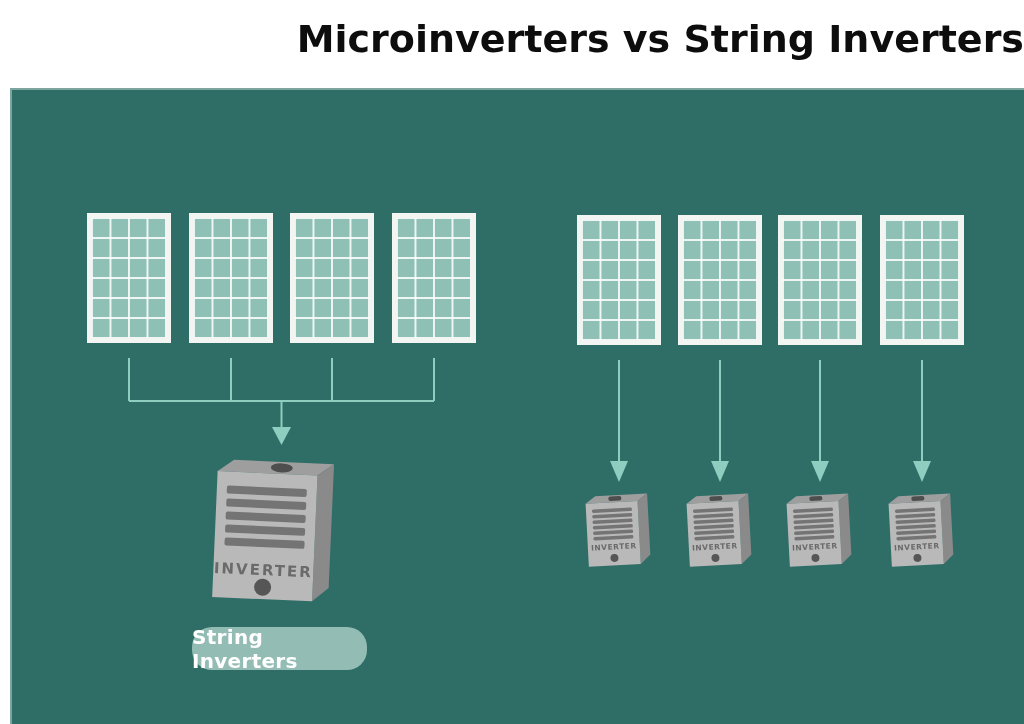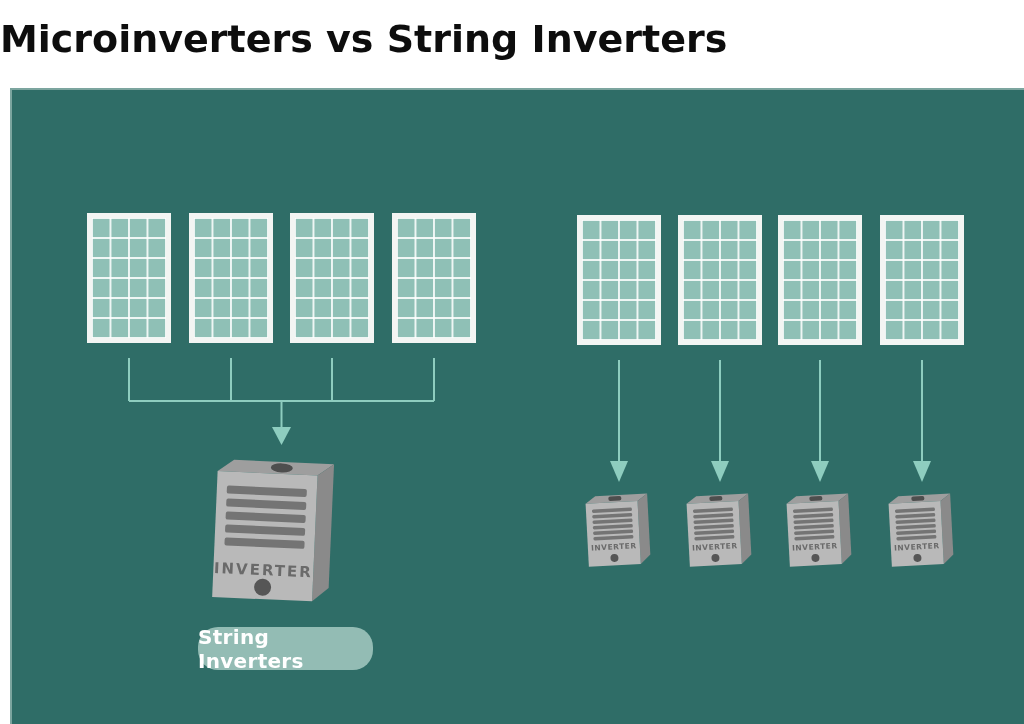--- a/index.html
+++ b/index.html
@@ -8,21 +8,21 @@
     background: #ffffff;
     font-family: "DejaVu Sans", "Liberation Sans", sans-serif;
     position: relative;
     overflow: hidden;
   }
 
   .title {
     position: absolute;
     top: 17px; left: 0;
     width: 1024px;
-    text-align: left;
+    text-align: right;
     font-size: 38px;
     font-weight: 800;
     color: #0d0d0d;
     letter-spacing: 0px;
   }
 
   .stage {
     position: absolute;
     left: 10px; top: 88px;
     width: 1014px; height: 636px;
@@ -82,21 +82,21 @@
     background: #93bcb4;
     border-radius: 15px;
     color: #ffffff;
     font-size: 20px;
     font-weight: 700;
     display: flex;
     align-items: center;
     justify-content: center;
     letter-spacing: 0.3px;
   }
-  .pill-string { left: 188px; border-radius: 20px; }
+  .pill-string { left: 182px; border-radius: 20px; }
   .pill-micro  { left: 673px; }
 </style>
 </head>
 <body>
 
 <div class="title">Microinverters vs String Inverters</div>
 
 <div class="stage">
 
   <div>

